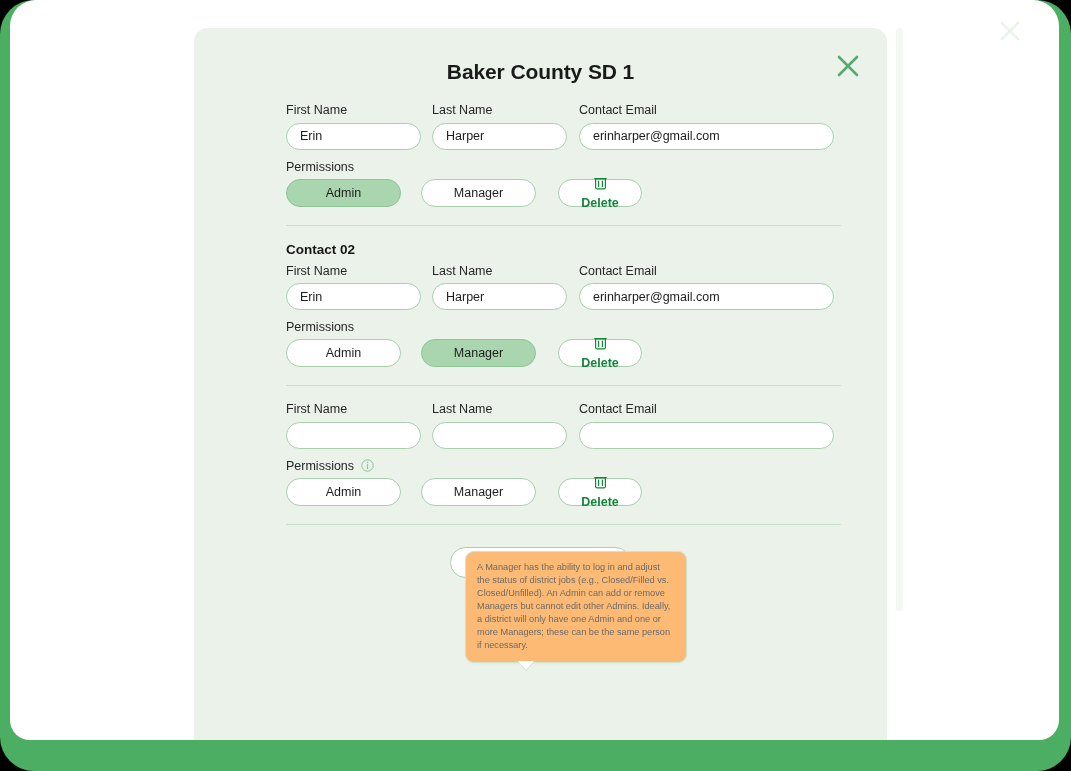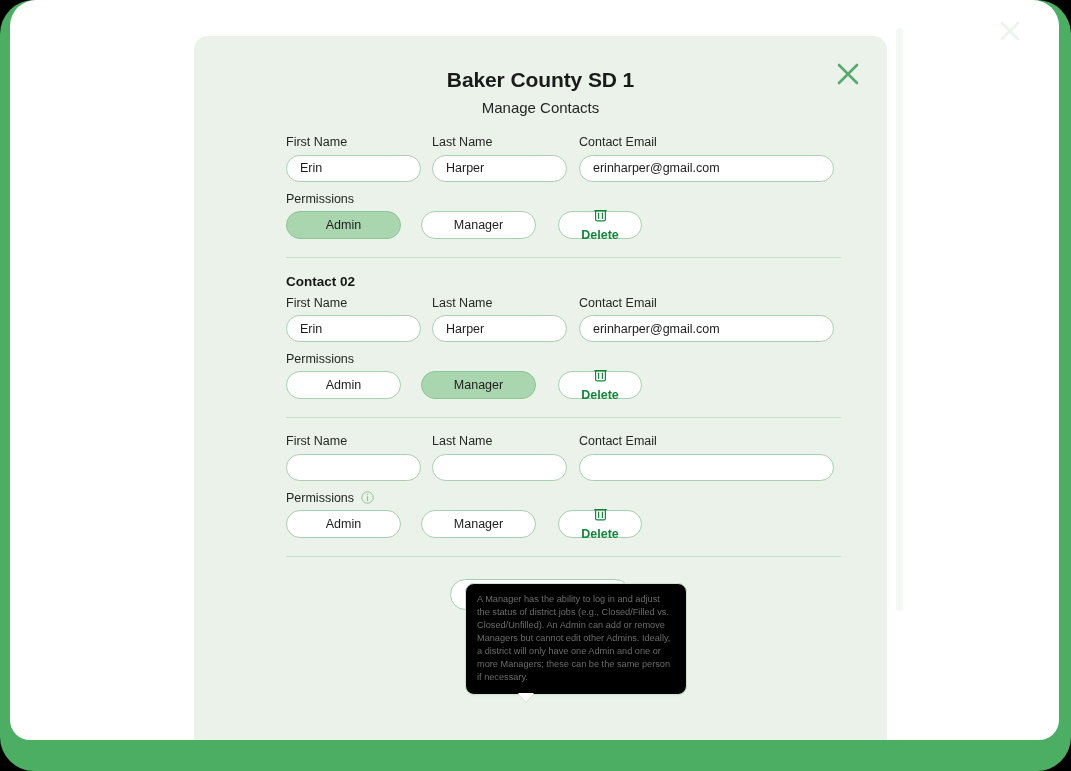--- a/index.html
+++ b/index.html
@@ -55,21 +55,21 @@
     width: 7px;
     height: 583px;
     background: #f4f8f4;
     border-radius: 4px;
   }
 
   
   #modal {
     position: absolute;
     left: 184px;
-    top: 36px;
+    top: 28px;
     width: 693px;
     height: 715px;
     background: #eaf2ea;
     border-radius: 14px 14px 0 0;
     box-sizing: border-box;
     overflow: hidden;
   }
 
   #modal-close {
     position: absolute;
@@ -221,21 +221,21 @@
     margin: 18px 46px 16px 92px;
   }
 
   
   .tooltip {
     position: absolute;
     left: 271px;
     top: 448px;
     width: 222px;
     box-sizing: border-box;
-    background: #000000;
+    background: #fdba74;
     border: 1px solid #cfe3cf;
     border-radius: 9px;
     padding: 9px 11px 10px 11px;
     font-size: 9.2px;
     line-height: 1.42;
     color: #6b6b6b;
     z-index: 40;
     box-shadow: 0 1px 2px rgba(0,0,0,0.03);
   }
   .tooltip:after,
@@ -314,21 +314,20 @@
 
     <div id="modal">
 
       <button id="modal-close">
         <svg width="34" height="34" viewBox="0 0 34 34">
           <path d="M8 8 L26 26 M26 8 L8 26" stroke="#58a96c" stroke-width="2.6" stroke-linecap="round" fill="none"></path>
         </svg>
       </button>
 
       <h1 class="modal-title">Baker County SD 1</h1>
-      <div class="modal-subtitle">Manage Contacts</div>
 
       <div class="contacts-area">
 
         <div class="contact-block">
           <div class="field-row">
             <div class="field-col-first">
               <div class="field-label">First Name</div>
               <input class="text-input" type="text" value="Erin" style="">
             </div>
             <div class="field-col-last">

